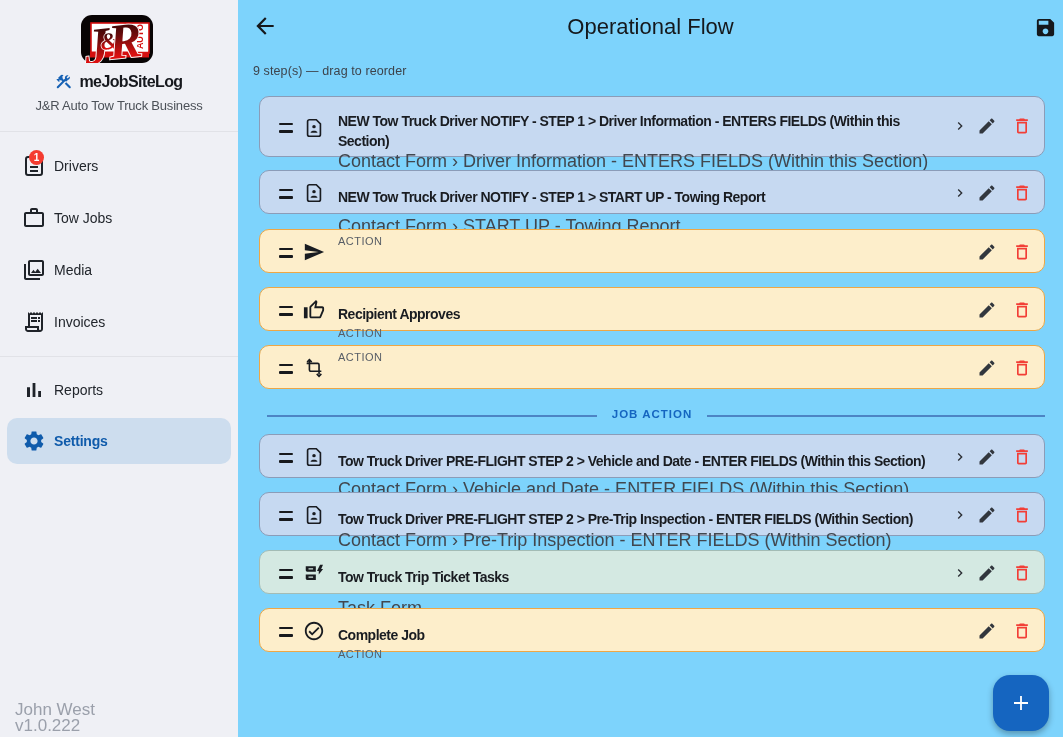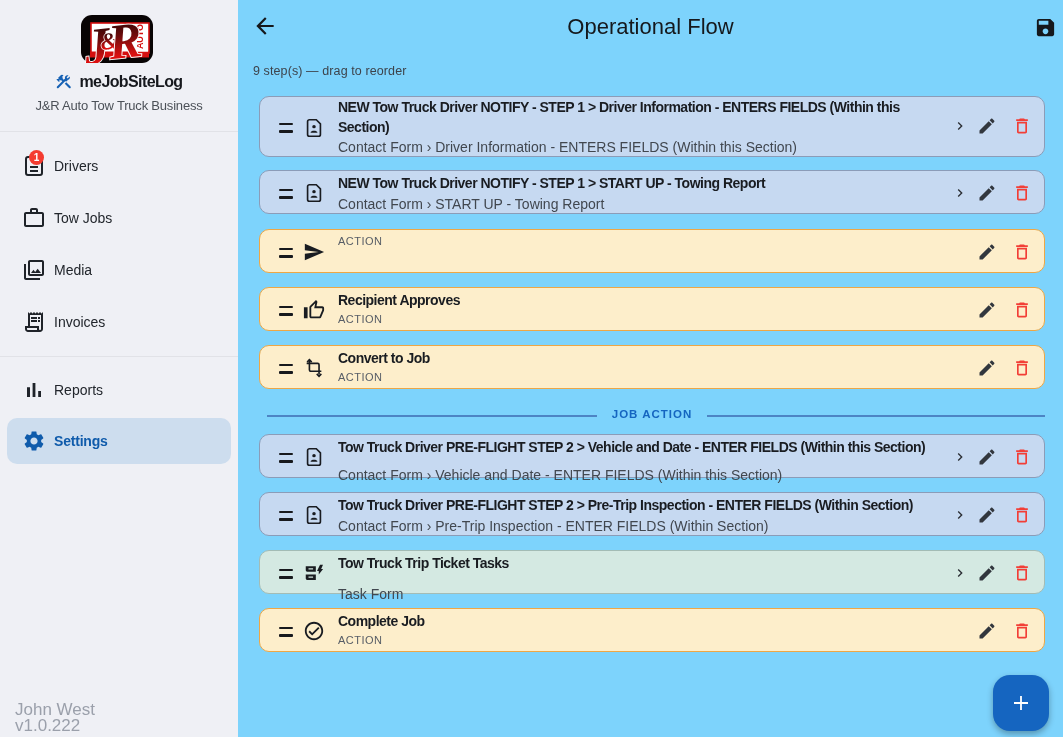--- a/index.html
+++ b/index.html
@@ -34,22 +34,22 @@
 .card.blue { background:#c6d9f1; border-color:#8b9cb8; }
 .card.yellow { background:#fdeecb; border-color:#eda746; }
 .card.teal { background:#d4e9e2; border-color:#a3bcb5; }
 .h1line { height:44px; }
 .h2line { height:61px; }
 .handle { position:absolute; left:19px; width:14px; height:9.5px; }
 .handle i { position:absolute; left:0; width:14px; height:2.2px; background:#17191d; border-radius:1px; display:block; }
 .handle i:first-child { top:0; } .handle i:last-child { bottom:0; }
 .cicon { position:absolute; left:43px; width:22px; height:22px; }
 .ctext { position:absolute; left:78px; top:0; width:608px; }
-.ctitle { font-size:14px; font-weight:700; color:#191c21; line-height:19.5px; letter-spacing:-0.5px; }
-.csub { font-size:14px; color:#41474f; line-height:16px; }
+.ctitle { font-size:14px; font-weight:700; color:#191c21; line-height:19.5px; letter-spacing:-0.5px;margin-top:14px; }
+.csub { font-size:18px; color:#41474f; line-height:16px; }
 .caction { font-size:11px; color:#575d66; letter-spacing:0.5px; }
 .chev { position:absolute; left:692px; width:16px; height:16px; }
 .pencil { position:absolute; left:717px; width:20px; height:20px; }
 .trash { position:absolute; left:752px; width:20px; height:20px; }
 
 
 .phase { position:absolute; left:21px; width:786px; height:20px; }
 .phase .pl { position:absolute; top:9.5px; height:2px; background:#4d84c4; }
 .phase .pt { position:absolute; left:0; width:100%; text-align:center; top:3px; font-size:11.5px; font-weight:700; color:#1565c0; letter-spacing:1px; }
 
@@ -170,21 +170,21 @@
           <i></i>
           <i></i>
         </div>
       <svg class="cicon" viewBox="0 0 24 24" style="top:11px" fill="none" stroke="#191c21" stroke-width="1.8">
           <path d="M14.5 3H7a2 2 0 0 0-2 2v14a2 2 0 0 0 2 2h10a2 2 0 0 0 2-2V7.5z"></path>
           <circle cx="12" cy="10.5" r="1.9" fill="#191c21" stroke="none"></circle>
           <path d="M8.3 16.9c0-2.4 7.4-2.4 7.4 0v.4H8.3z" fill="#191c21" stroke="none"></path>
         </svg>
       <div class="ctext" style="top:3px">
         <div class="ctitle">NEW Tow Truck Driver NOTIFY - STEP 1 &gt; START UP - Towing Report</div>
-        <div class="csub" style="margin-top:2px">Contact Form › START UP - Towing Report</div>
+        <div class="csub" style="margin-top:10px">Contact Form › START UP - Towing Report</div>
       </div>
       <svg class="chev" viewBox="0 0 24 24" style="top:14px" fill="#2a2e34">
           <path d="M10 6L8.59 7.41 13.17 12l-4.58 4.59L10 18l6-6z"></path>
         </svg>
       <svg class="pencil" viewBox="0 0 24 24" style="top:12px" fill="#32373e">
           <path d="M3 17.25V21h3.75L17.81 9.94l-3.75-3.75L3 17.25zM20.71 7.04c.39-.39.39-1.02 0-1.41l-2.34-2.34c-.39-.39-1.02-.39-1.41 0l-1.83 1.83 3.75 3.75 1.83-1.83z"></path>
         </svg>
       <svg class="trash" viewBox="0 0 24 24" style="top:12px" fill="#f23e36">
           <path d="M6 19c0 1.1.9 2 2 2h8c1.1 0 2-.9 2-2V7H6v12zM8 9h8v10H8V9zm7.5-5l-1-1h-5l-1 1H5v2h14V4h-3.5z"></path>
         </svg>
@@ -234,21 +234,20 @@
           <i></i>
           <i></i>
         </div>
       <svg class="cicon" viewBox="0 0 24 24" style="top:11px" fill="none" stroke="#191c21" stroke-width="1.8">
           <path d="M7 3v11a1.5 1.5 0 0 0 1.5 1.5H20"></path>
           <path d="M4 7h12a1.5 1.5 0 0 1 1.5 1.5V19"></path>
           <path d="M4.5 5.5L7 3l2.5 2.5" fill="none"></path>
           <path d="M15 18.5l2.5 2.5 2.5-2.5" fill="none"></path>
         </svg>
       <div class="ctext" style="top:3px">
-        <div class="ctitle">Convert to Job</div>
         <div class="caction" style="margin-top:2px">ACTION</div>
       </div>
       <svg class="pencil" viewBox="0 0 24 24" style="top:12px" fill="#32373e">
           <path d="M3 17.25V21h3.75L17.81 9.94l-3.75-3.75L3 17.25zM20.71 7.04c.39-.39.39-1.02 0-1.41l-2.34-2.34c-.39-.39-1.02-.39-1.41 0l-1.83 1.83 3.75 3.75 1.83-1.83z"></path>
         </svg>
       <svg class="trash" viewBox="0 0 24 24" style="top:12px" fill="#f23e36">
           <path d="M6 19c0 1.1.9 2 2 2h8c1.1 0 2-.9 2-2V7H6v12zM8 9h8v10H8V9zm7.5-5l-1-1h-5l-1 1H5v2h14V4h-3.5z"></path>
         </svg>
     </div>
 

